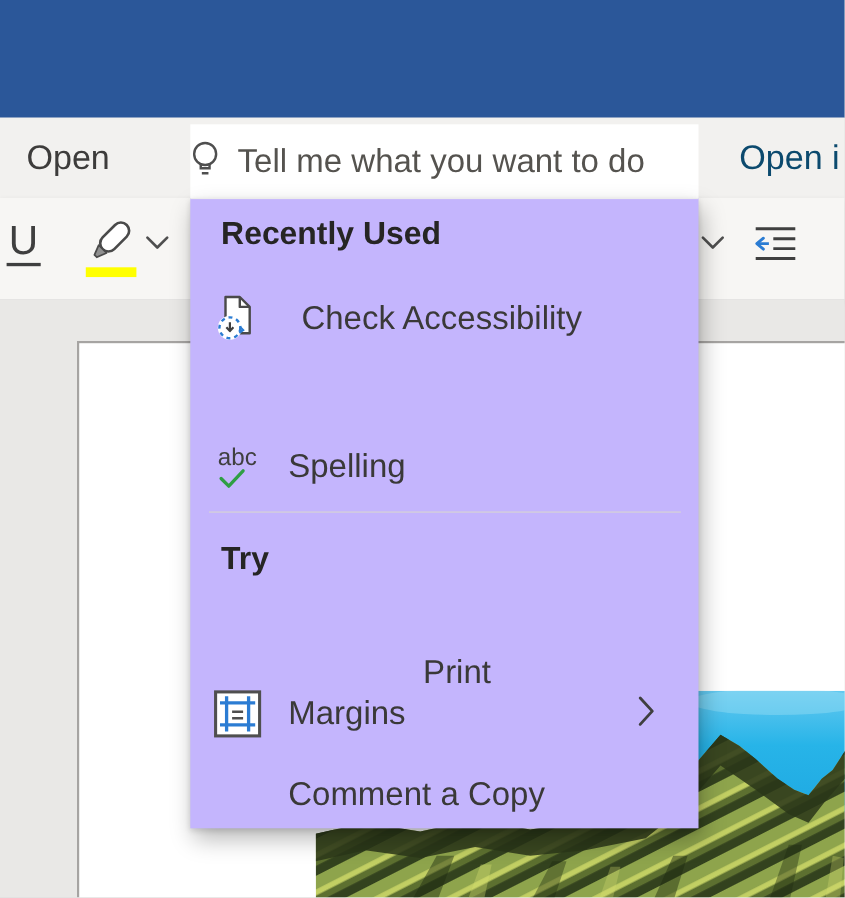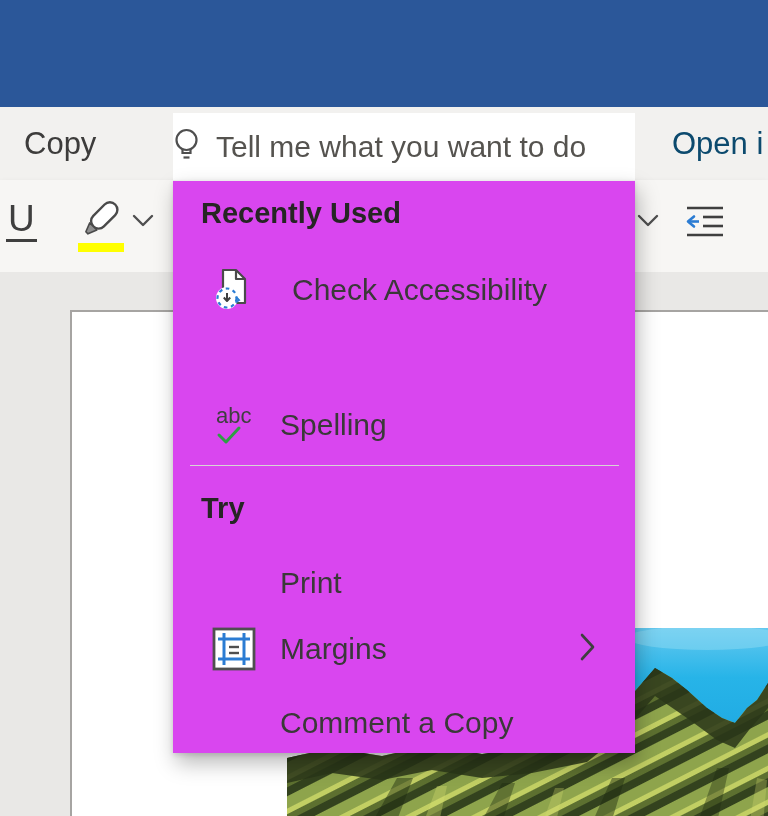--- a/index.html
+++ b/index.html
@@ -30,40 +30,40 @@
     display:flex;align-items:center;gap:14px;box-sizing:border-box;}
   .searchbox input{border:none;outline:none;background:transparent;flex:1;
     font-family:"Liberation Sans",sans-serif;font-size:30px;color:#504e4c;}
   .searchbox input::placeholder{color:#55534f;opacity:1;}
   
   .canvas{position:absolute;left:0;top:272px;width:768px;height:544px;background:#e9e8e6;}
   .page{position:absolute;left:70px;top:310px;width:830px;height:720px;background:#fff;
     border:2px solid #a6a4a2;overflow:hidden;}
   .photo{position:absolute;left:215px;top:316px;width:520px;height:240px;}
   
-  .dropdown{position:absolute;left:173px;top:180px;width:462px;height:572px;background:#d946ef;
+  .dropdown{position:absolute;left:173px;top:180px;width:462px;height:572px;background:#c4b5fd;
     box-shadow:3px 10px 20px rgba(0,0,0,.28),0 2px 5px rgba(0,0,0,.12);border-top:1px solid #ececec;}
   .dd-header{position:absolute;left:28px;font-size:29px;font-weight:700;color:#262524;}
   .dd-item{position:absolute;left:0;width:462px;height:68px;display:flex;align-items:center;cursor:pointer;}
-  .dd-icon{width:46px;height:46px;margin-left:38px;flex:0 0 46px;display:flex;
+  .dd-icon{width:46px;height:46px;margin-left:20px;flex:0 0 46px;display:flex;
     align-items:center;justify-content:flex-start;}
   .dd-label{margin-left:23px;font-size:30px;color:#3a3938;}
   .dd-divider{position:absolute;left:17px;top:284px;width:429px;height:1px;background:#d8d6d3;}
   .dd-sub-chevron{position:absolute;right:38px;top:50%;transform:translateY(-50%);}
 </style>
 </head>
 <body>
 
 <div class="screen">
 
   <div class="titlebar"></div>
 
   <div class="menubar">
     <div class="help-tab">
-      <span>Copy</span>
+      <span>Open</span>
     </div>
     <div class="open-in">
       <span>Open i</span>
     </div>
   </div>
 
   <div class="ribbon">
     <div class="underline-btn">
       <span class="u">U</span>
     </div>
@@ -174,21 +174,21 @@
           <polyline points="8,33 15,40 28,26" fill="none" stroke="#2f9e44" stroke-width="3" stroke-linecap="round" stroke-linejoin="round"></polyline>
         </svg>
       </span>
       <span class="dd-label">Spelling</span>
     </div>
 
     <div class="dd-divider"></div>
 
     <div class="dd-header" style="top:311px;">Try</div>
 
-    <div class="dd-item" style="top:368px;">
+    <div class="dd-item" style="top:368px;flex-direction:column;">
       <span class="dd-icon"></span>
       <span class="dd-label">Print</span>
     </div>
 
     <div class="dd-item" style="top:434px;">
       <span class="dd-icon">
         <svg width="46" height="46" viewBox="0 0 46 46">
           <rect x="3" y="3" width="40" height="40" fill="#ffffff" stroke="#4f4f4f" stroke-width="2.8"></rect>
           <line x1="13" y1="7" x2="13" y2="39" stroke="#2b7cd3" stroke-width="3"></line>
           <line x1="33" y1="7" x2="33" y2="39" stroke="#2b7cd3" stroke-width="3"></line>

